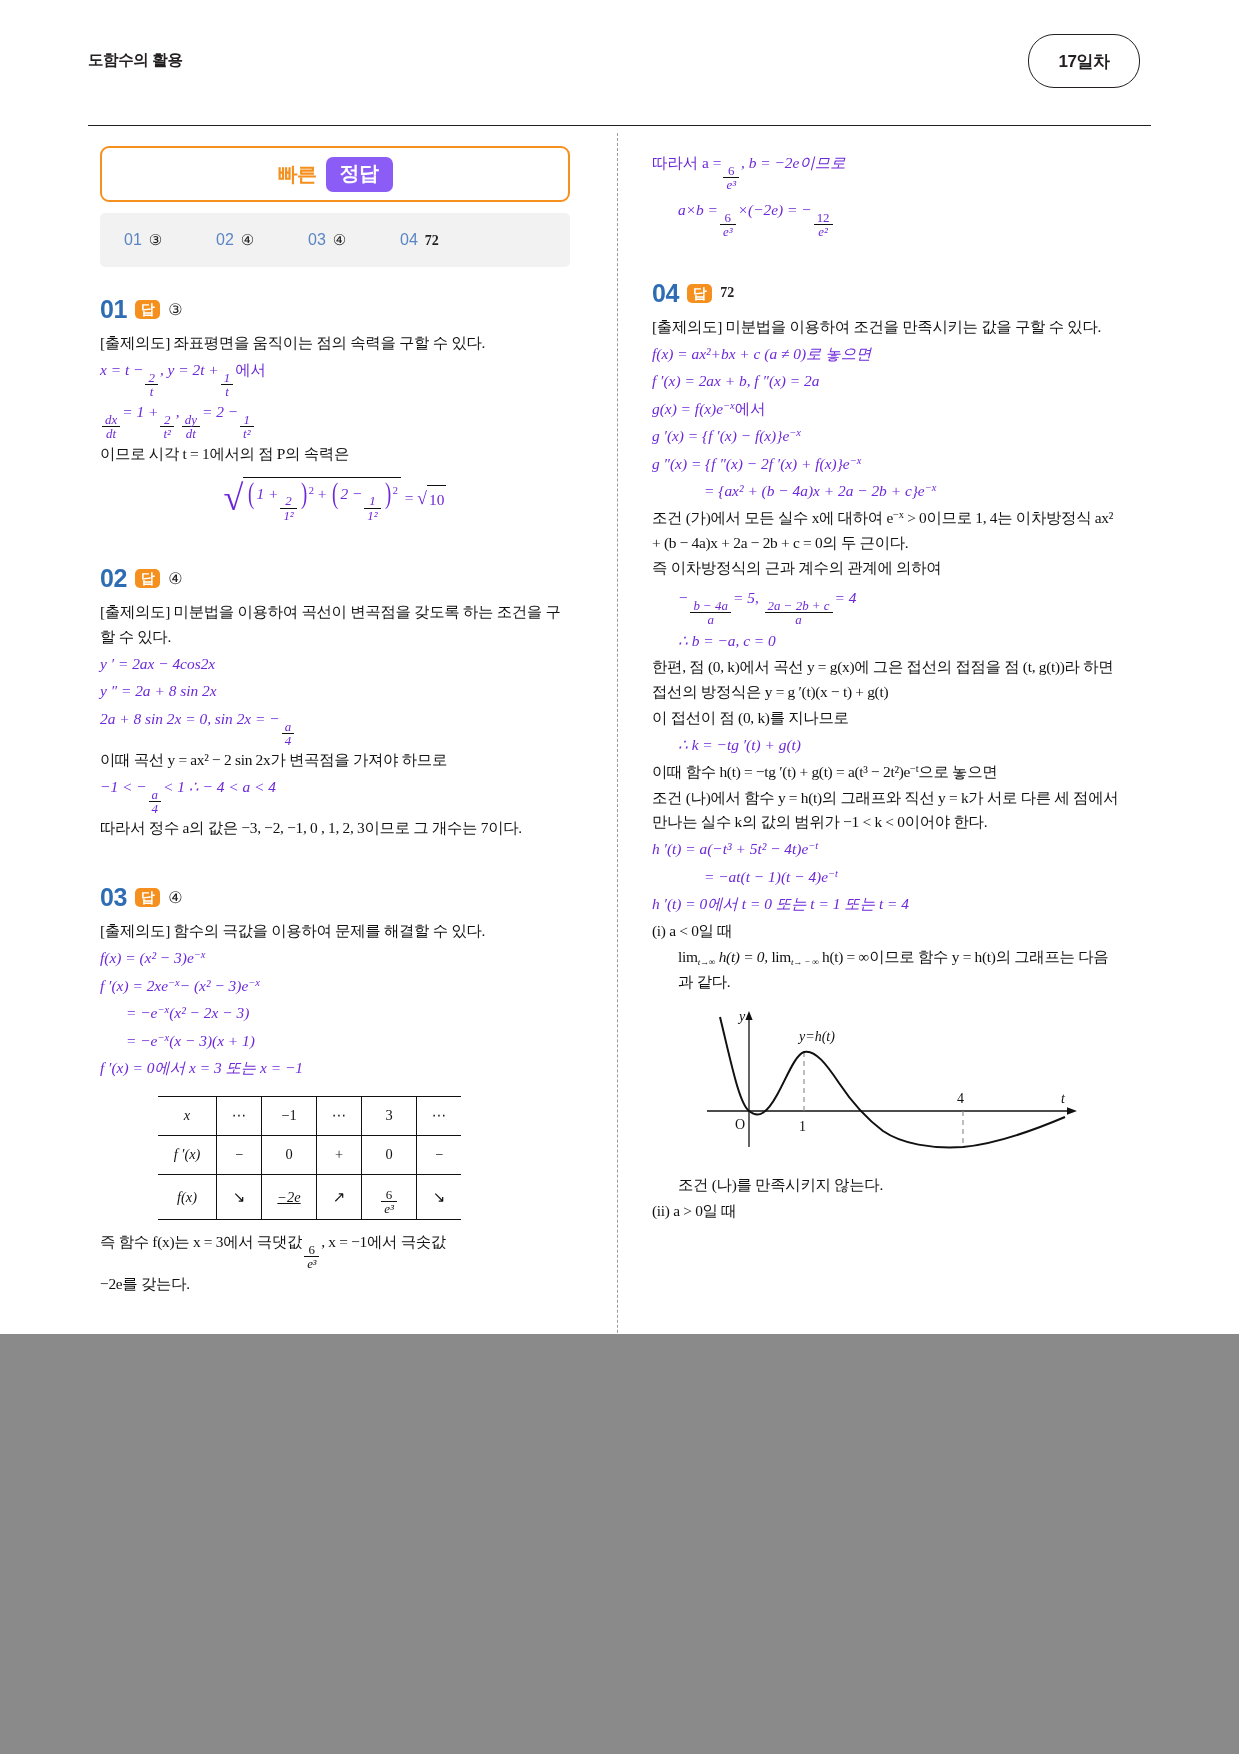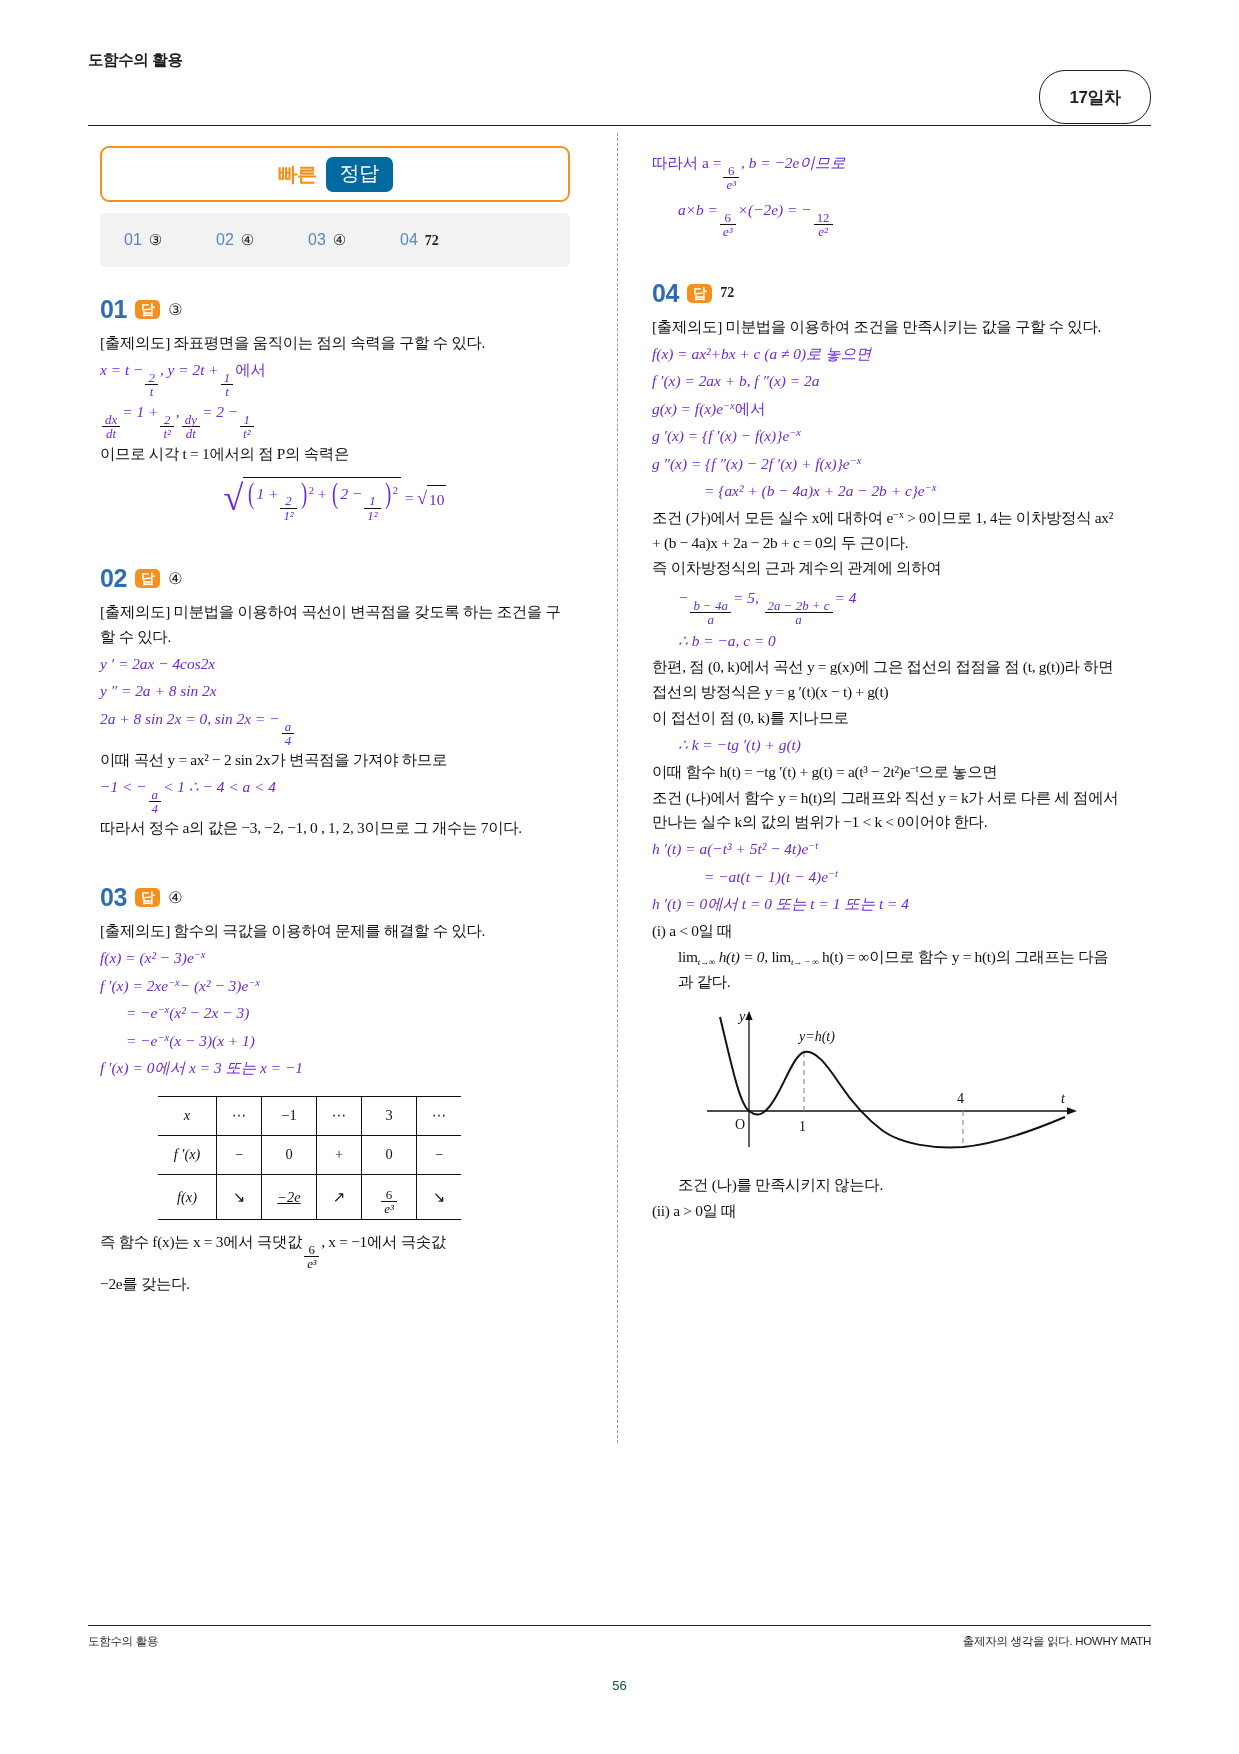--- a/index.html
+++ b/index.html
@@ -1,37 +1,37 @@
 <!DOCTYPE html>
 <html><head>
 <meta charset="utf-8">
 <style>
   html,body{margin:0;padding:0;background:#8a8a8a;}
   body{font-family:"Liberation Serif", serif;}
   .page{
     position:relative;
-    width:1239px;height:1754px;
+    width:1239px;height:1334px;
     background:#ffffff;
     margin:0 auto;
     box-sizing:border-box;
     overflow:hidden;
   }
   
   .hdr{position:absolute;left:88px;top:46px;width:1063px;height:70px;}
   .hdr-title{
     font-family:"Liberation Sans", sans-serif;
     font-weight:bold;font-size:15.5px;color:#231f20;letter-spacing:-0.4px;
     position:absolute;left:0;top:4px;
   }
   .day-badge{
-    position:absolute;right:0;top:-12px;
+    position:absolute;right:11px;top:-12px;
     width:110px;height:52px;border:1.6px solid #231f20;border-radius:26px;
     display:flex;align-items:center;justify-content:center;
     font-family:"Liberation Sans", sans-serif;font-weight:bold;font-size:17px;color:#231f20;
-    letter-spacing:-0.5px;background:#fff;margin-top:36px;
+    letter-spacing:-0.5px;background:#fff;
   }
   .hdr-rule{position:absolute;left:88px;top:125px;width:1063px;height:1.4px;background:#231f20;}
   
   .divider{
     position:absolute;left:617px;top:133px;width:0;height:1310px;
     border-left:1.3px dashed #9a9a9a;
   }
   
   .col{position:absolute;top:140px;width:470px;}
   .col-left{left:100px;}
@@ -41,22 +41,22 @@
     width:100%;box-sizing:border-box;height:56px;
     border:2.4px solid #f5901f;border-radius:9px;
     display:flex;align-items:center;justify-content:center;gap:9px;
     background:#fff;margin-top:6px;
   }
   .qa-fast{
     font-family:"Liberation Sans", sans-serif;font-weight:bold;
     font-size:20px;color:#f5901f;letter-spacing:-0.5px;
   }
   .qa-pill{
-    background:#0369a1;color:#fff;border-radius:7px;
-    font-family:"Liberation Sans", sans-serif;font-weight:normal;
+    background:#8b5cf6;color:#fff;border-radius:7px;
+    font-family:"Liberation Sans", sans-serif;font-weight:bold;
     font-size:20px;letter-spacing:-0.5px;
     padding:3px 14px 5px 14px;
   }
   .qa-answers{
     margin-top:11px;width:100%;box-sizing:border-box;height:54px;
     background:#f2f2f2;border-radius:5px;
     display:flex;align-items:center;padding-left:24px;
   }
   .qa-item{display:flex;align-items:baseline;gap:7px;width:92px;}
   .qa-num{

